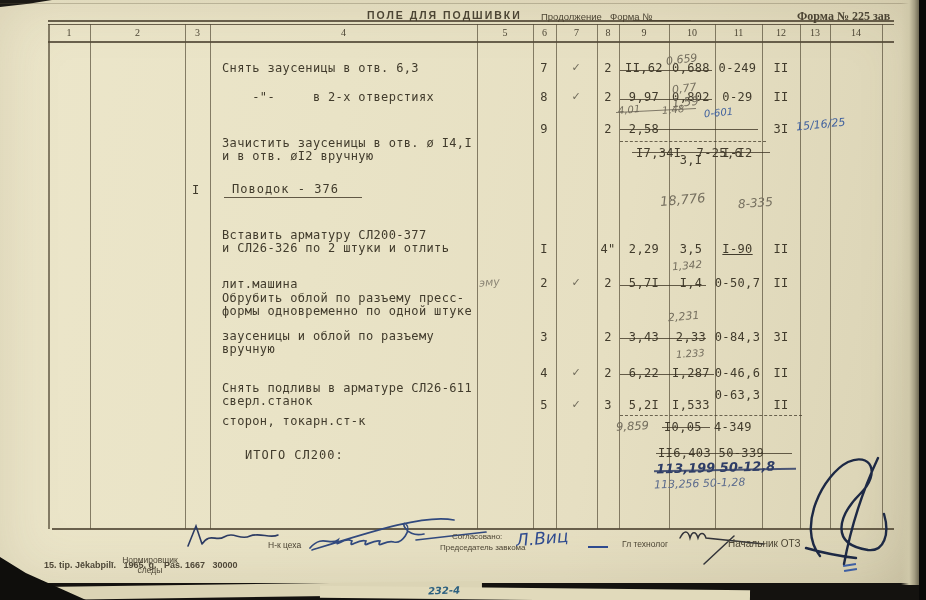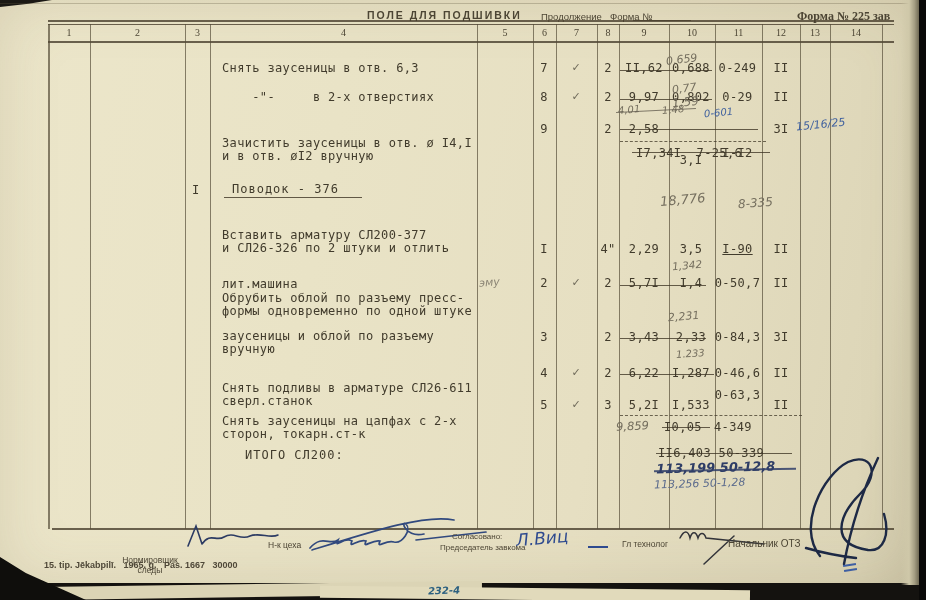--- a/index.html
+++ b/index.html
@@ -179,21 +179,21 @@
   <div class="cell c7 chk" style="position:absolute;top:366px;">✓</div>
   <div class="typed cell c8" style="top:367px;">2</div>
   <div class="typed cell c9" style="top:367px;">6,22</div>
   <div class="typed cell c10" style="top:367px;">I,287</div>
   <div class="typed cell c11" style="top:367px;">0-46,6</div>
   <div class="typed cell c12" style="top:367px;">II</div>
   <div class="hand" style="left:676px;top:348px;font-size:10px;transform:rotate(-4deg);">1.233</div>
   <div class="strike" style="left:620px;top:374px;width:94px;"></div>
 
   <div class="desc typed" style="top:391px;">
-    <div>Снять заусеницы на цапфах с 2-х</div><div>сторон, токарн.ст-к</div>
+    <div>сторон, токарн.ст-к</div>
   </div>
   <div class="typed cell c6" style="top:399px;">5</div>
   <div class="cell c7 chk" style="position:absolute;top:398px;">✓</div>
   <div class="typed cell c8" style="top:399px;">3</div>
   <div class="typed cell c9" style="top:399px;">5,2I</div>
   <div class="typed cell c10" style="top:399px;">I,533</div>
   <div class="typed cell c11" style="top:377px;margin-top:12px;">0-63,3</div>
   <div class="typed cell c12" style="top:399px;">II</div>
   <div class="dashline" style="left:620px;top:415px;width:182px;"></div>
 

